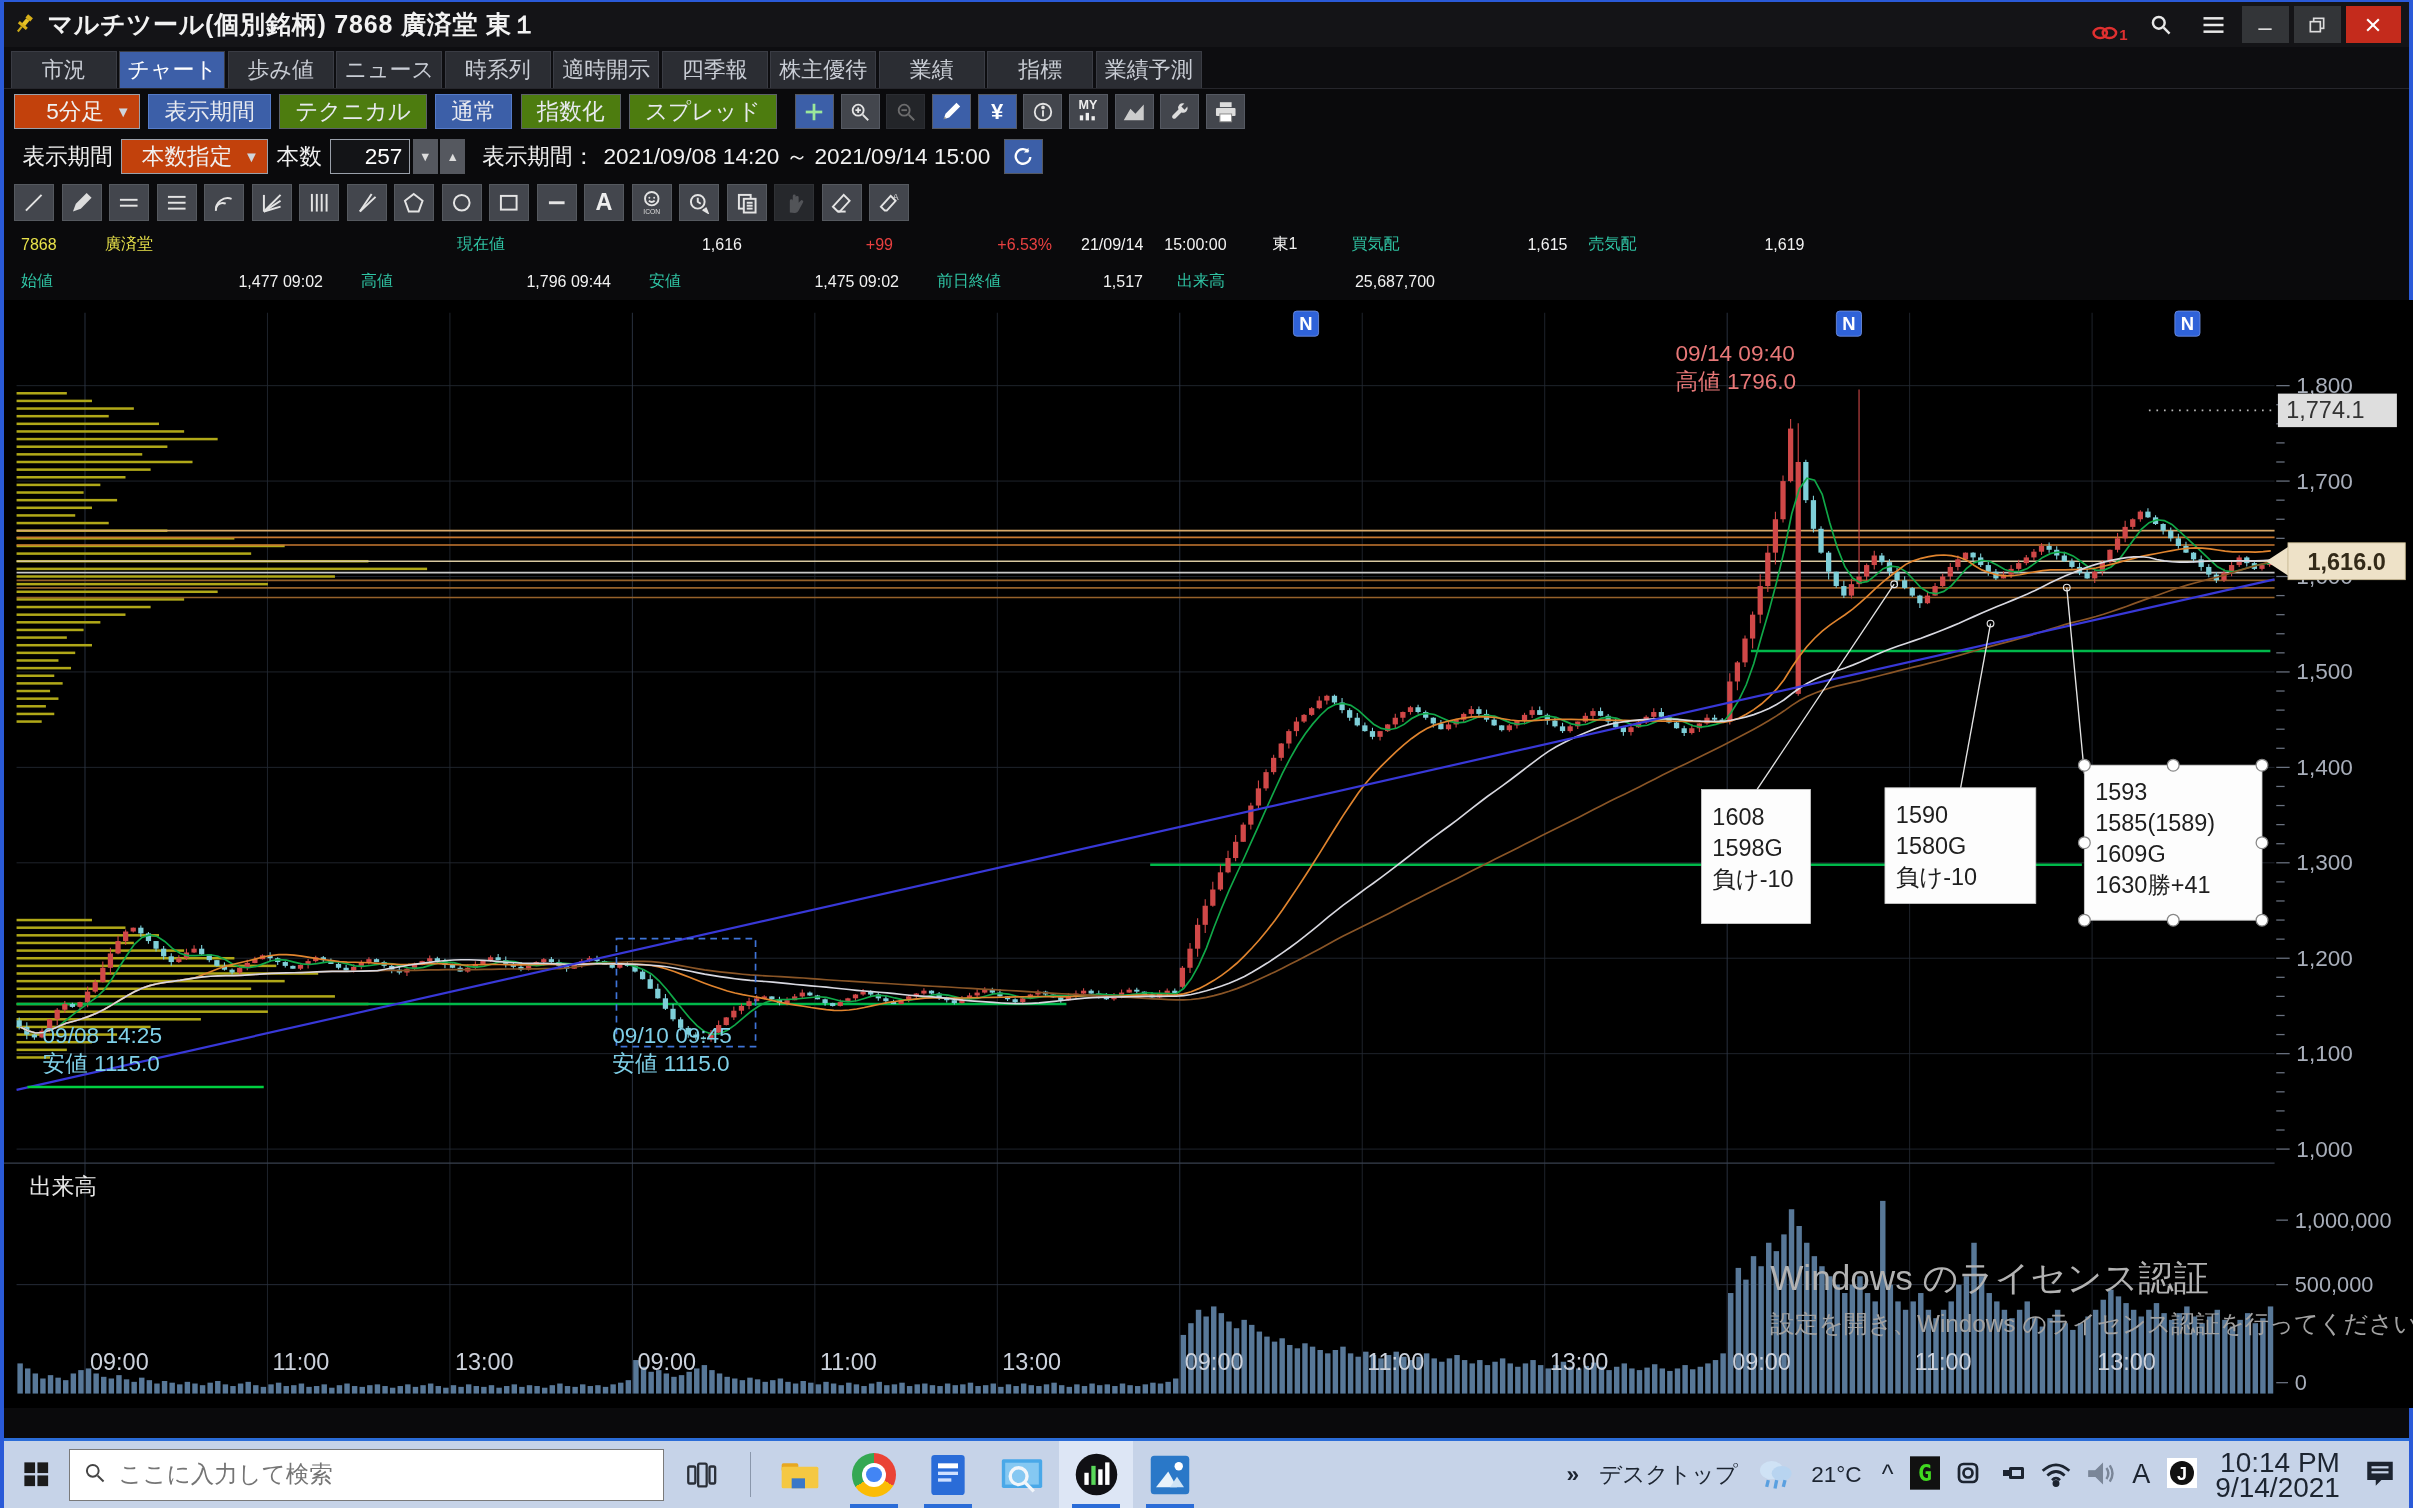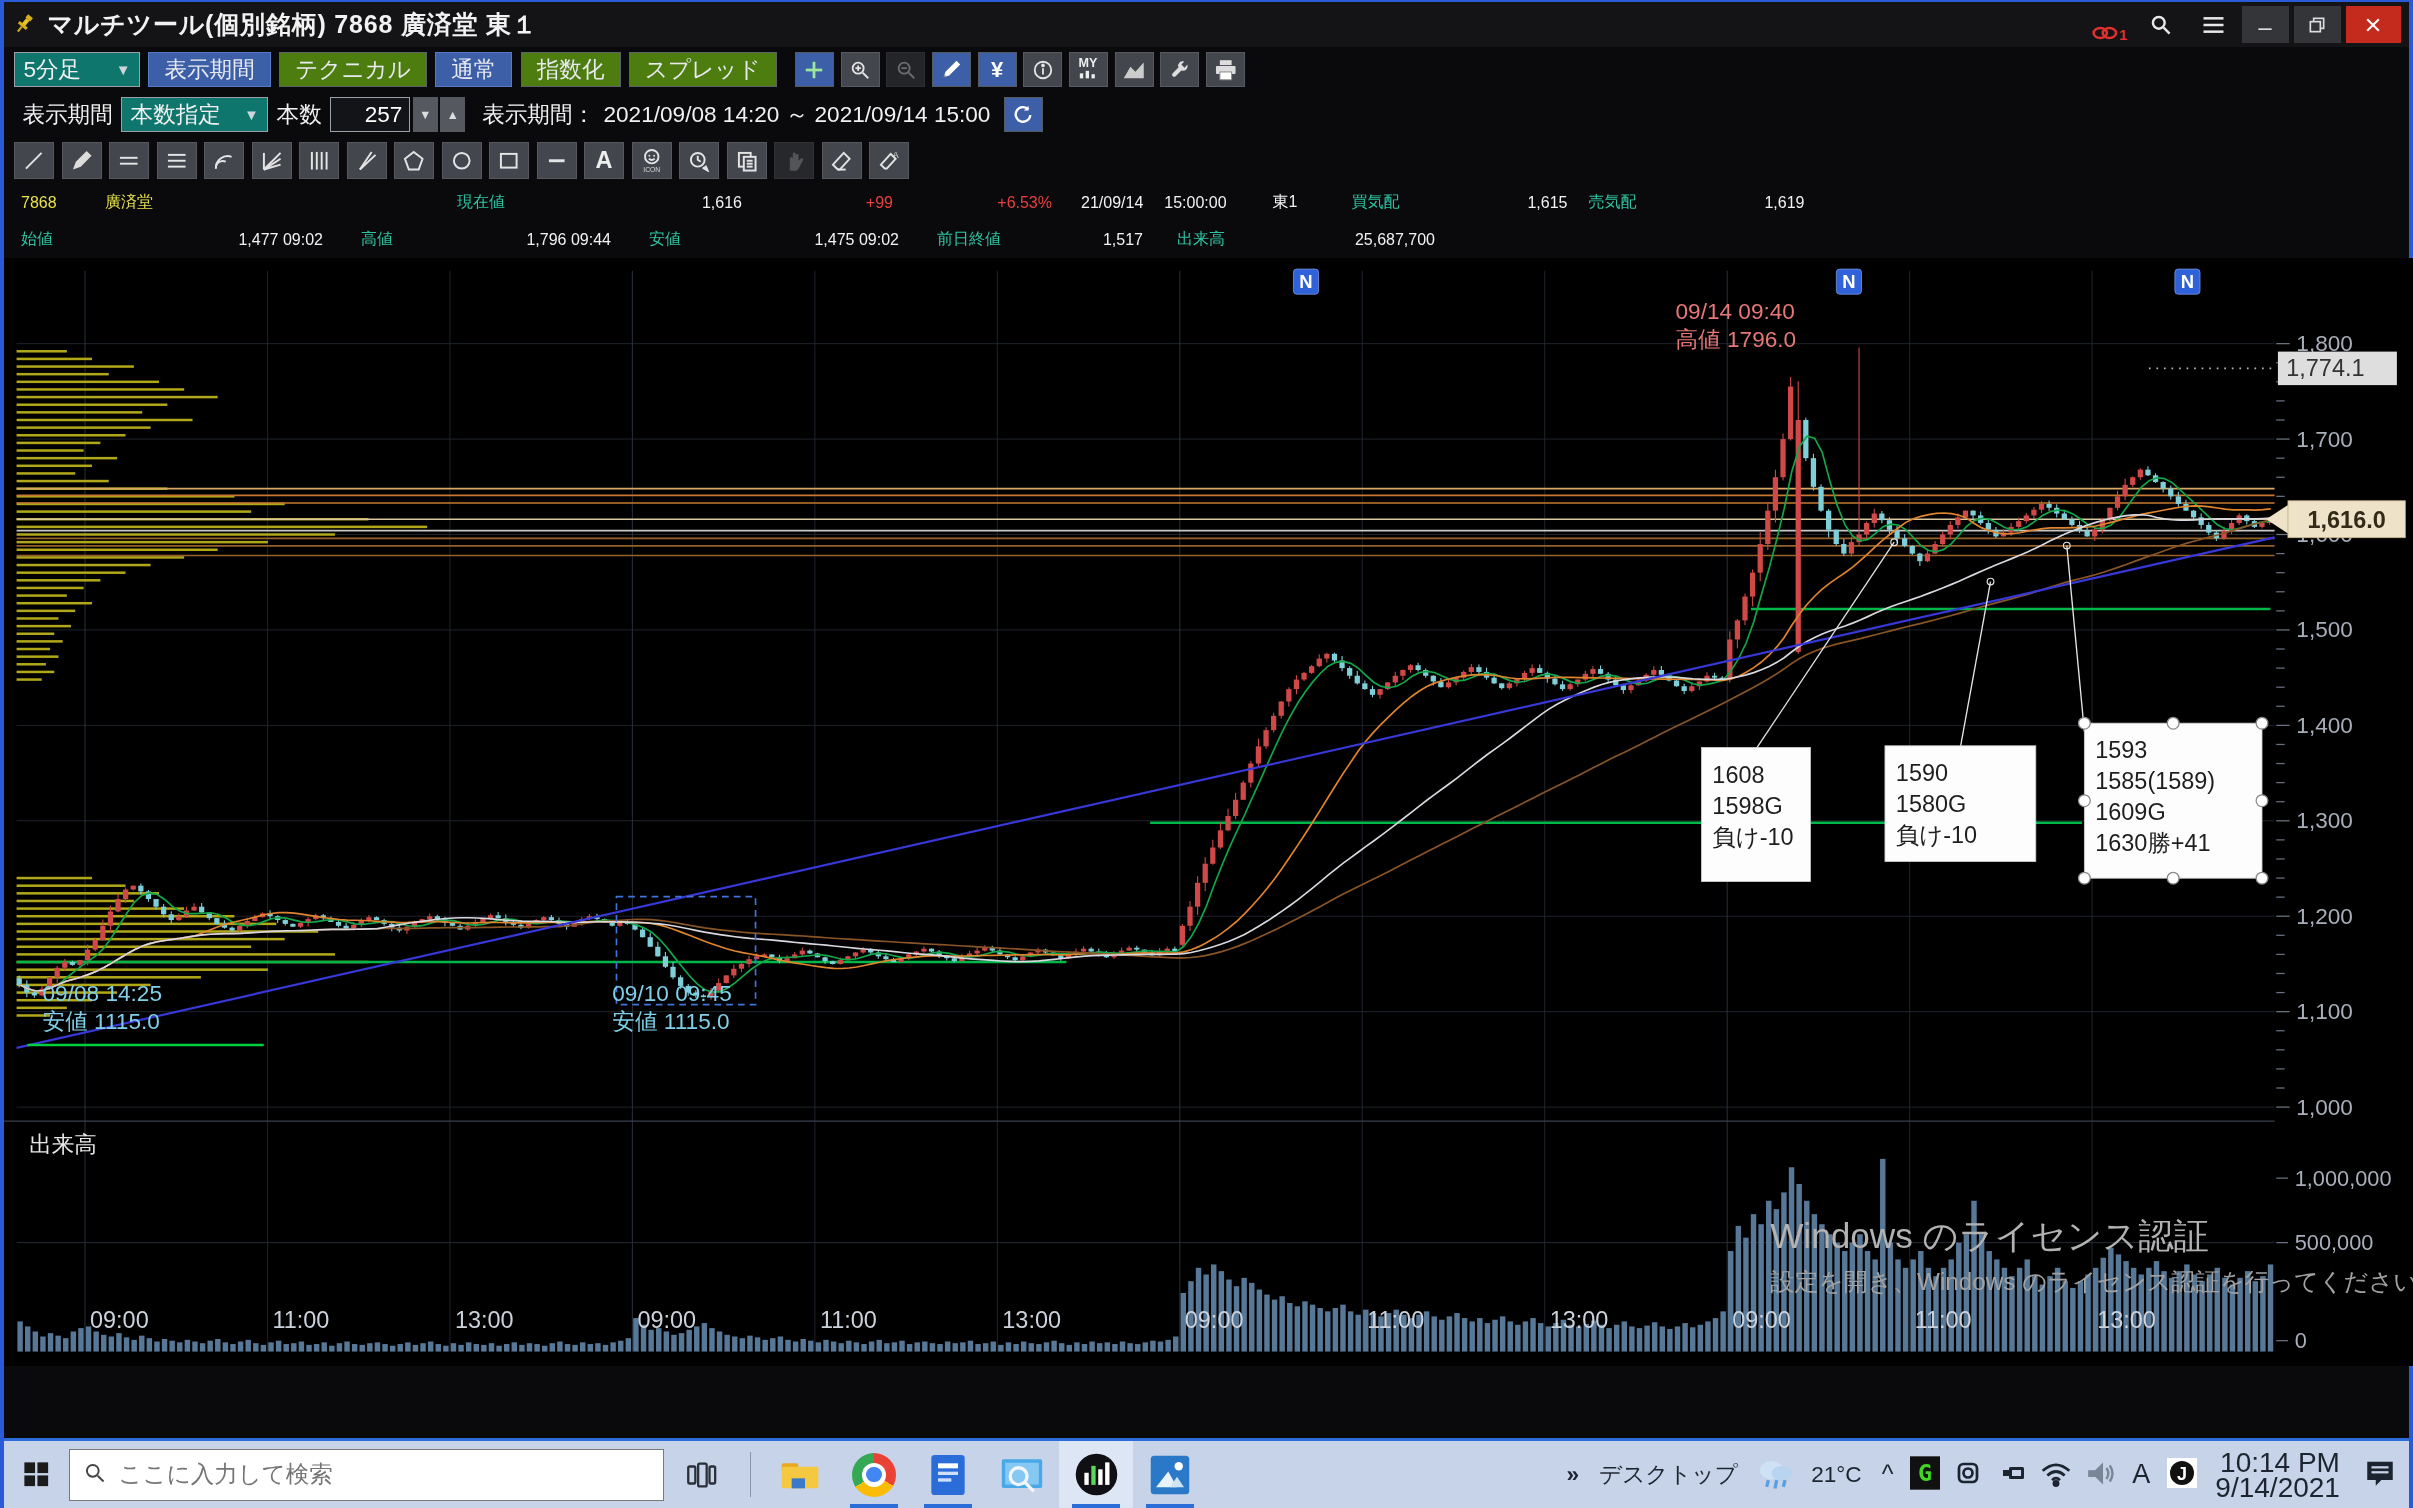--- a/index.html
+++ b/index.html
@@ -17,22 +17,22 @@
   .linkbadge small{ font-size:15px; color:#e03030; }
 
   
   .tabbar { height:42px; background:#0d0d10; display:flex; align-items:flex-end; padding:3.4px 6.7px 0 6.7px; border-bottom:0.8px solid #26262c; }
   .tab { width:106px; height:37px; margin-right:2.5px; background:#2b2d33; color:#c9cdd5; font-size:22px;
     display:flex; align-items:center; justify-content:center; border:0.8px solid #3a3c44; border-bottom:none; }
   .tab.active { background:#3d5fa8; color:#fff; }
 
   
   .row { display:flex; align-items:center; padding:5px 10px; }
-  .select { background:#0f766e; border:0.8px solid #9aa0aa; color:#f0f0f0; font-size:22.6px; height:35px;
-    display:flex; align-items:center; justify-content:space-between; padding:0 8.4px; }
+  .select { background:#c2410c; border:0.8px solid #9aa0aa; color:#f0f0f0; font-size:22.6px; height:35px;
+    display:flex; align-items:center; justify-content:flex-end; padding:0 8.4px; }
   .select .arr { color:#cfd4dc; font-size:15px; margin-left:11.7px; }
   .btn { height:35px; font-size:22.6px; color:#e8eaf0; background:#4d7c0f; border:0.8px solid #5c6068;
     display:flex; align-items:center; justify-content:center; padding:0 15px; margin-left:8.4px; }
   .btn.blue { background:#3c5fa8; border-color:#557bc8; }
   .iconbtn { width:39px; height:35px; background:#43464d; border:0.8px solid #555962; margin-left:6.7px;
     display:flex; align-items:center; justify-content:center; color:#eee; font-size:20px; }
   .iconbtn.blue { background:#3c5fa8; }
   .iconbtn.dim { opacity:.45; }
   .lbl { color:#f0f0f0; font-size:22.6px; margin:0 8.4px; }
   .numbox { background:#131417; border:0.8px solid #9aa0aa; color:#fff; font-size:22.6px; width:80px; height:35px;
@@ -121,20 +121,33 @@
         </svg>
     </span>
     <span class="tbtn close">
       <svg width="20" height="20" viewBox="0 0 24 24" stroke="#fff" stroke-width="2.5">
           <line x1="5" y1="5" x2="19" y2="19"></line>
           <line x1="19" y1="5" x2="5" y2="19"></line>
         </svg>
     </span>
   </div>
 
+  <div class="tabbar">
+      <div class="tab">市況</div>
+      <div class="tab active">チャート</div>
+      <div class="tab">歩み値</div>
+      <div class="tab">ニュース</div>
+      <div class="tab">時系列</div>
+      <div class="tab">適時開示</div>
+      <div class="tab">四季報</div>
+      <div class="tab">株主優待</div>
+      <div class="tab">業績</div>
+      <div class="tab">指標</div>
+      <div class="tab">業績予測</div>
+    </div>
 
   <div class="row">
     <div class="select" style="width:126px">
       <span>5分足</span>
         <span class="arr">▼</span>
     </div>
     <span style="display:flex">
         <div class="btn blue">表示期間</div>
         <div class="btn">テクニカル</div>
         <div class="btn blue">通常</div>

